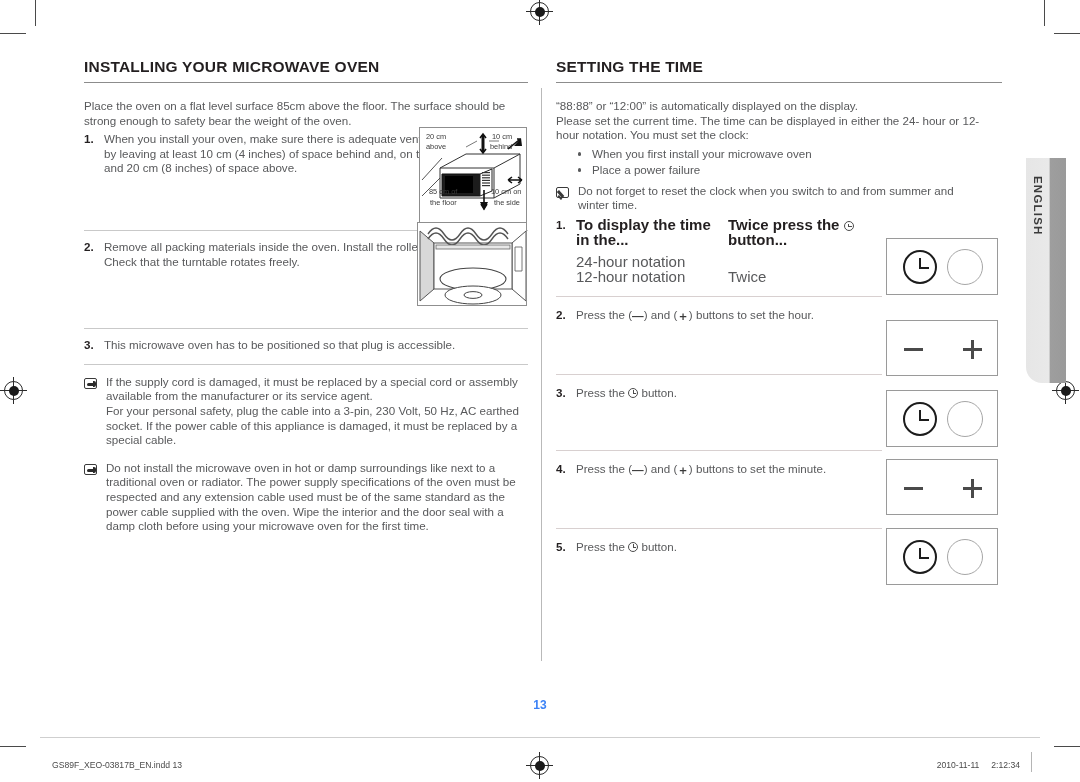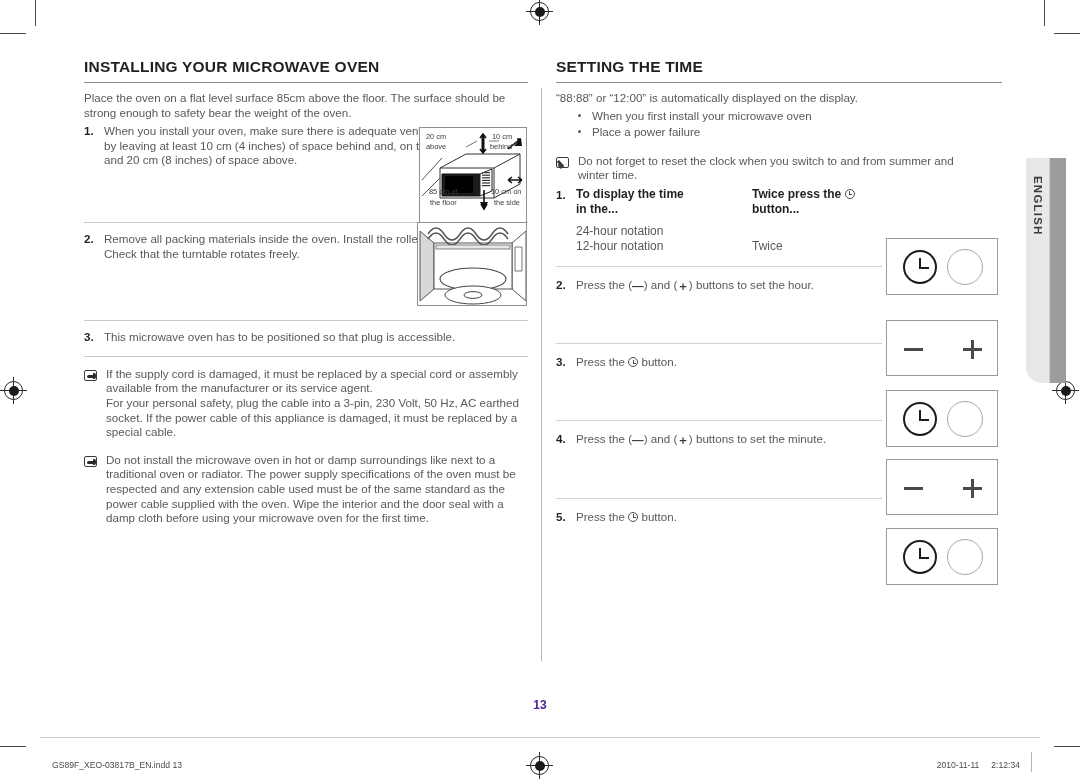--- a/index.html
+++ b/index.html
@@ -22,21 +22,21 @@
   .reg .vbar { position:absolute; top:-4px; left:8.7px; height:27px; width:1.4px; background:#2b2b2b; }
 
   
   .col-left  { position:absolute; left:84px;  top:58px; width:444px; }
   .col-right { position:absolute; left:556px; top:58px; width:446px; }
 
   .vdivider { position:absolute; left:541px; top:88px; width:1px; height:573px; background:#b9b9b9; }
 
   h1.sec {
     font-size:15.5px; font-weight:bold; color:#231f20;
-    letter-spacing:.2px; padding-bottom:6px; margin-bottom:8px;
+    letter-spacing:.2px; padding-bottom:6px; margin-bottom:16px;
     border-bottom:1.6px solid #8c8c8c;
   }
   .intro { font-size:11.6px; line-height:14.6px; color:#58595b; margin-bottom:4px; }
 
   .step { position:relative; display:flex; font-size:11.6px; line-height:14.6px; color:#58595b; }
   .step .num { font-weight:bold; color:#231f20; width:20px; flex:0 0 20px; }
   .step .body { flex:1 1 auto; }
 
   .hr { height:1px; background:#c9c9c9; margin:9px 0 9px 0; }
   .hr.thin { background:#d8d0d0; }
@@ -62,29 +62,29 @@
   
   .icon-pencil:after {
     content:""; position:absolute; left:2.2px; top:1.6px; width:8px; height:2.6px;
     background:#3a3a3a; transform:rotate(48deg); transform-origin:left top;
   }
   .icon-pencil:before {
     content:""; position:absolute; left:2.4px; top:6.4px; width:4.5px; height:2.3px;
     background:#3a3a3a; transform:rotate(48deg); transform-origin:left top;
   }
 
-  ul.bullets { list-style:none; margin:2px 0 14px 0; }
+  ul.bullets { list-style:none; margin:2px 0 6px 0; }
   ul.bullets li { font-size:11.6px; line-height:16px; color:#58595b; padding-left:36px; position:relative; }
   ul.bullets li:before {
     content:""; position:absolute; left:22px; top:6.5px;
     width:3.4px; height:3.4px; border-radius:50%; background:#58595b;
   }
 
   
-  .t-row { display:flex; font-size:12px; line-height:15px;gap:24px; }
+  .t-row { display:flex; font-size:15px; line-height:15px; }
   .t-c1 { width:152px; flex:0 0 152px; }
   .t-c2 { flex:1 1 auto; }
   .t-head { font-weight:bold; color:#231f20; }
   .t-body { color:#58595b; }
 
   .clockglyph {
     display:inline-block; width:10px; height:10px; border:1.1px solid #4c4c4c;
     border-radius:50%; position:relative; vertical-align:-1px;
   }
   .clockglyph:before { content:""; position:absolute; left:3.6px; top:1.6px; width:1px; height:3.5px; background:#4c4c4c; }
@@ -112,21 +112,21 @@
     border-bottom-left-radius:16px;
   }
   .tab span {
     position:absolute; left:6px; top:18px;
     writing-mode:vertical-rl; font-size:11.5px; font-weight:bold;
     color:#3c3c3c; letter-spacing:1.2px;
   }
 
   
   .pageno { position:absolute; left:0; right:0; top:698px; text-align:center;
-            font-size:12px; font-weight:bold; color:#4c1d95; }
+            font-size:12px; font-weight:bold; color:#3b82f6; }
   .footline { position:absolute; left:40px; top:737px; width:1000px; height:1px; background:#cfcfcf; }
   .f-left  { position:absolute; left:52px; top:760px; font-size:8.6px; color:#4a4a4a; }
   .f-right { position:absolute; right:60px; top:760px; font-size:8.6px; color:#4a4a4a; }
   .f-sep   { position:absolute; right:48px; top:752px; width:1px; height:20px; background:#b5b5b5; }
 
   
   .ill { position:absolute; overflow:hidden; }
   .ill svg { display:block; }
 </style>
 </head>
@@ -274,20 +274,21 @@
       <ellipse cx="55" cy="72" rx="28" ry="9" fill="#fff" stroke="#444" stroke-width="1"></ellipse>
       <ellipse cx="55" cy="72" rx="9" ry="3.4" fill="#fff" stroke="#444" stroke-width="1"></ellipse>
     </svg>
   </div>
 
   <div class="col-right">
 
     <h1 class="sec">SETTING THE TIME</h1>
 
     <p class="intro" style="margin-bottom:0;">“88:88” or “12:00” is automatically displayed on the display.</p>
+    <p class="intro" style="margin-bottom:3px;">Please set the current time. The time can be displayed in either the 24- hour or 12-hour notation. You must set the clock:</p>
 
     <ul class="bullets">
       <li>When you first install your microwave oven</li>
       <li>Place a power failure</li>
     </ul>
 
     <div class="note" style="margin-bottom:4px;">
       <span class="ic"><i class="icon-box icon-pencil"></i></span>
       <span class="txt" style="padding-right:26px;">Do not forget to reset the clock when you switch to and from summer and winter time.</span>
     </div>

